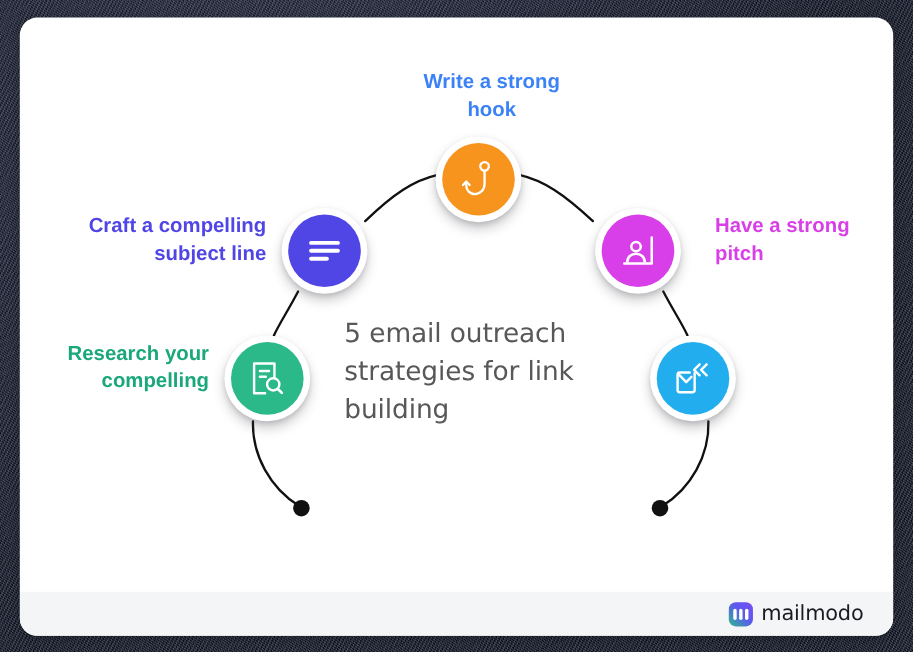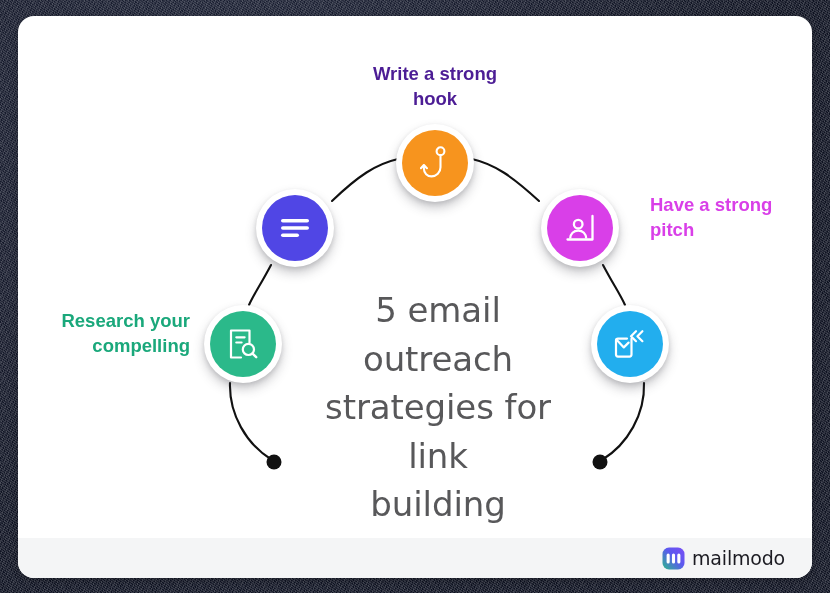--- a/index.html
+++ b/index.html
@@ -53,23 +53,22 @@
     height: 522px;
     pointer-events: none;
   }
 
   
   #center-title {
     position: absolute;
     left: 295px;
     top: 270px;
     width: 250px;
-    text-align: center;
     font-family: "DejaVu Sans", sans-serif;
-    font-size: 34px;
+    font-size: 24px;
     line-height: 1.43;
     font-weight: 400;
     color: #58585a;
     letter-spacing: -.1px;
     white-space: pre-line;
   }
 
   
   .node {
     position: absolute;
@@ -162,32 +161,34 @@
 
       <div class="node" style="left:378px; top:108px;">
         <div class="disc" style="background:#f7941e;">
           <svg width="30" height="34" viewBox="0 0 30 34">
             <circle cx="20.5" cy="5.2" r="3.9" fill="none" stroke="#ffffff" stroke-width="2.1"></circle>
             <path d="M20.5 9.3 L20.5 21.2 C20.5 26.6 16.3 30.4 11.6 30.4 C7.3 30.4 3.9 27.0 3.9 22.8 L3.9 19.6" fill="none" stroke="#ffffff" stroke-width="2.1" stroke-linecap="round" stroke-linejoin="round"></path>
             <path d="M0.9 22.2 L3.9 19.0 L6.9 22.2" fill="none" stroke="#ffffff" stroke-width="2.1" stroke-linecap="round" stroke-linejoin="round"></path>
           </svg>
         </div>
       </div>
-      <div class="label center-align" style="left:317px; top:46px; width:200px; color:#4c1d95;">Write a strong
+      <div class="label center-align" style="left:329px; top:46px; width:200px; color:#3b82f6;">Write a strong
 hook</div>
 
       <div class="node" style="left:238px; top:173px;">
         <div class="disc" style="background:#5046e5;">
           <svg width="32" height="22" viewBox="0 0 32 22">
             <rect x="2" y="2" width="28" height="3.6" rx="1.8" fill="#ffffff"></rect>
             <rect x="2" y="9.2" width="28" height="3.6" rx="1.8" fill="#ffffff"></rect>
             <rect x="2" y="16.4" width="18" height="3.6" rx="1.8" fill="#ffffff"></rect>
           </svg>
         </div>
       </div>
+      <div class="label right-align" style="left:14px; top:177px; width:210px; color:#5046e5;">Craft a compelling
+subject line</div>
 
       <div class="node" style="left:523px; top:173px;">
         <div class="disc" style="background:#d93fe8;">
           <svg width="30" height="28" viewBox="0 0 30 28">
             <path d="M27.5 2 L27.5 25.5 L2.5 25.5" fill="none" stroke="#ffffff" stroke-width="2.3" stroke-linecap="round" stroke-linejoin="round"></path>
             <circle cx="13.2" cy="10.2" r="4.3" fill="none" stroke="#ffffff" stroke-width="2.3"></circle>
             <path d="M5.2 24.6 C5.2 19.6 8.8 16.6 13.2 16.6 C17.6 16.6 21.2 19.6 21.2 24.6" fill="none" stroke="#ffffff" stroke-width="2.3" stroke-linejoin="round"></path>
           </svg>
         </div>
       </div>

